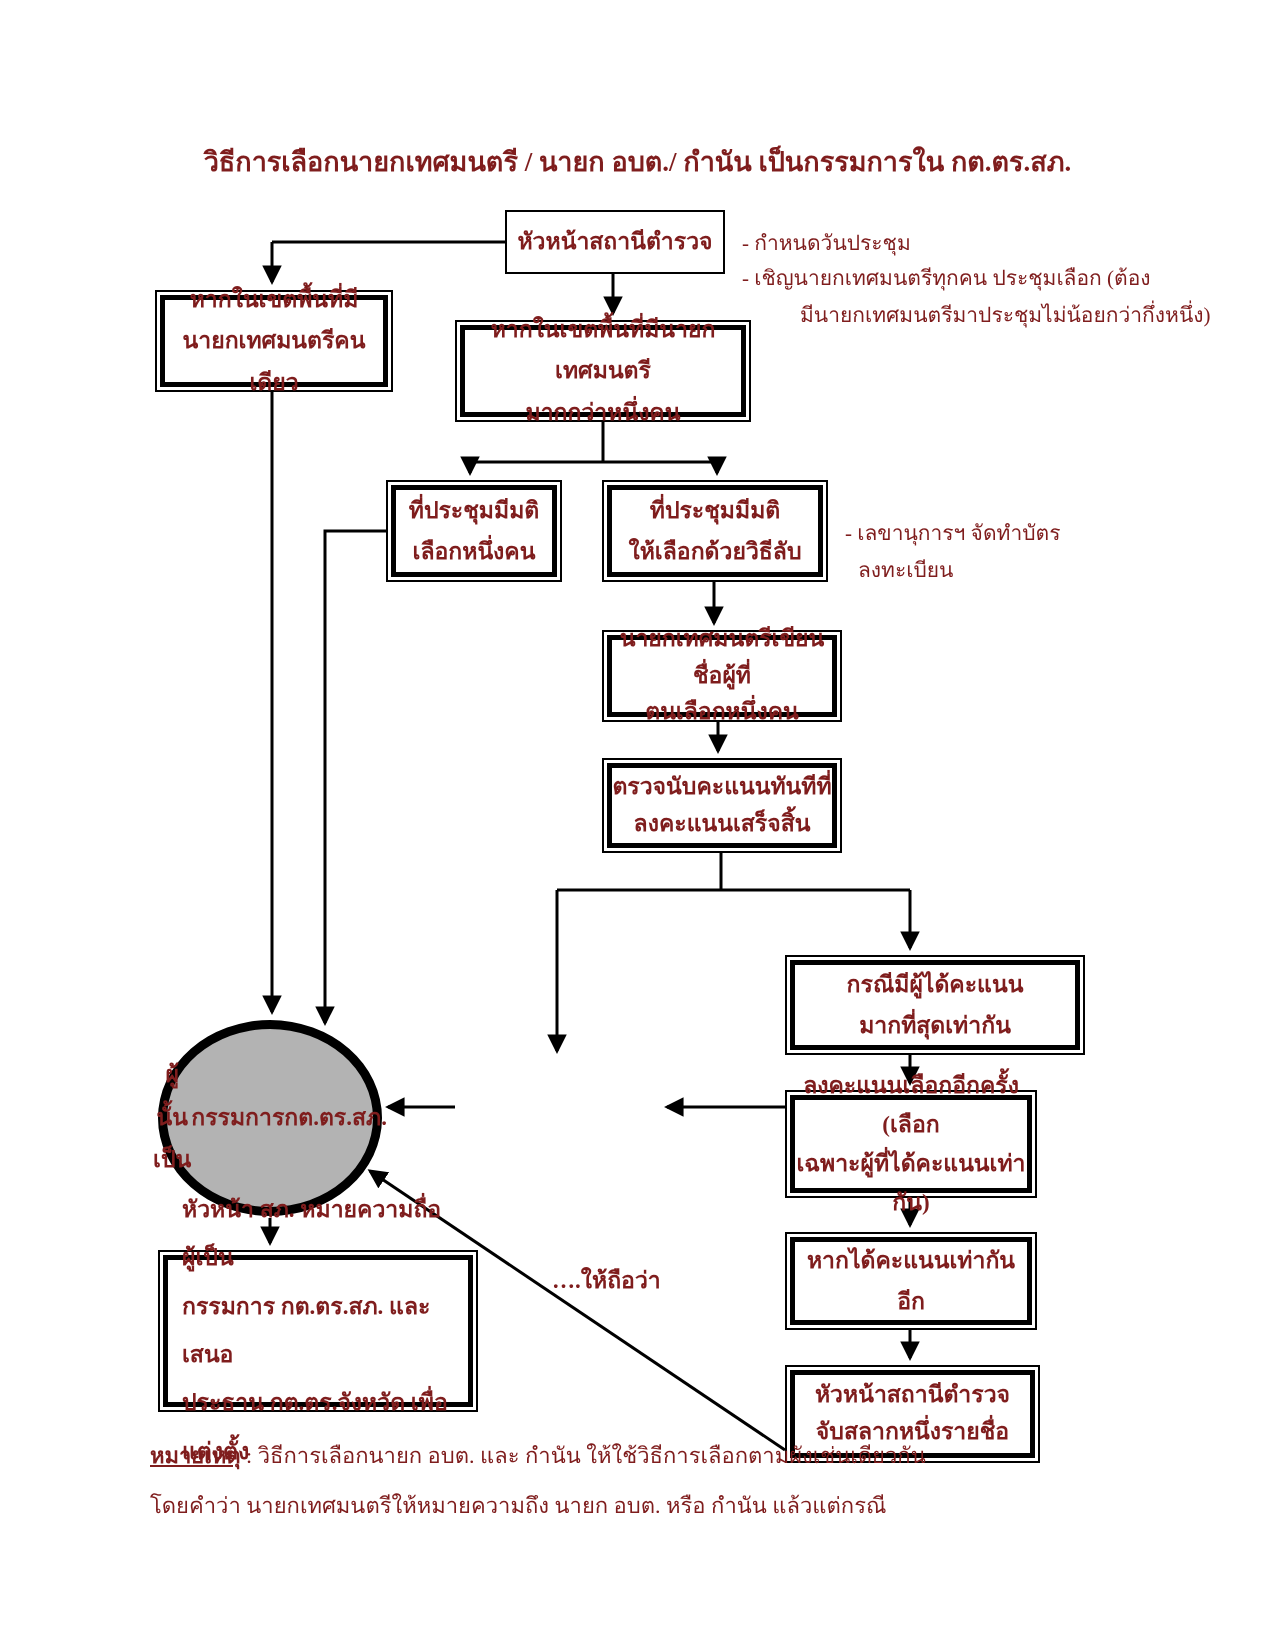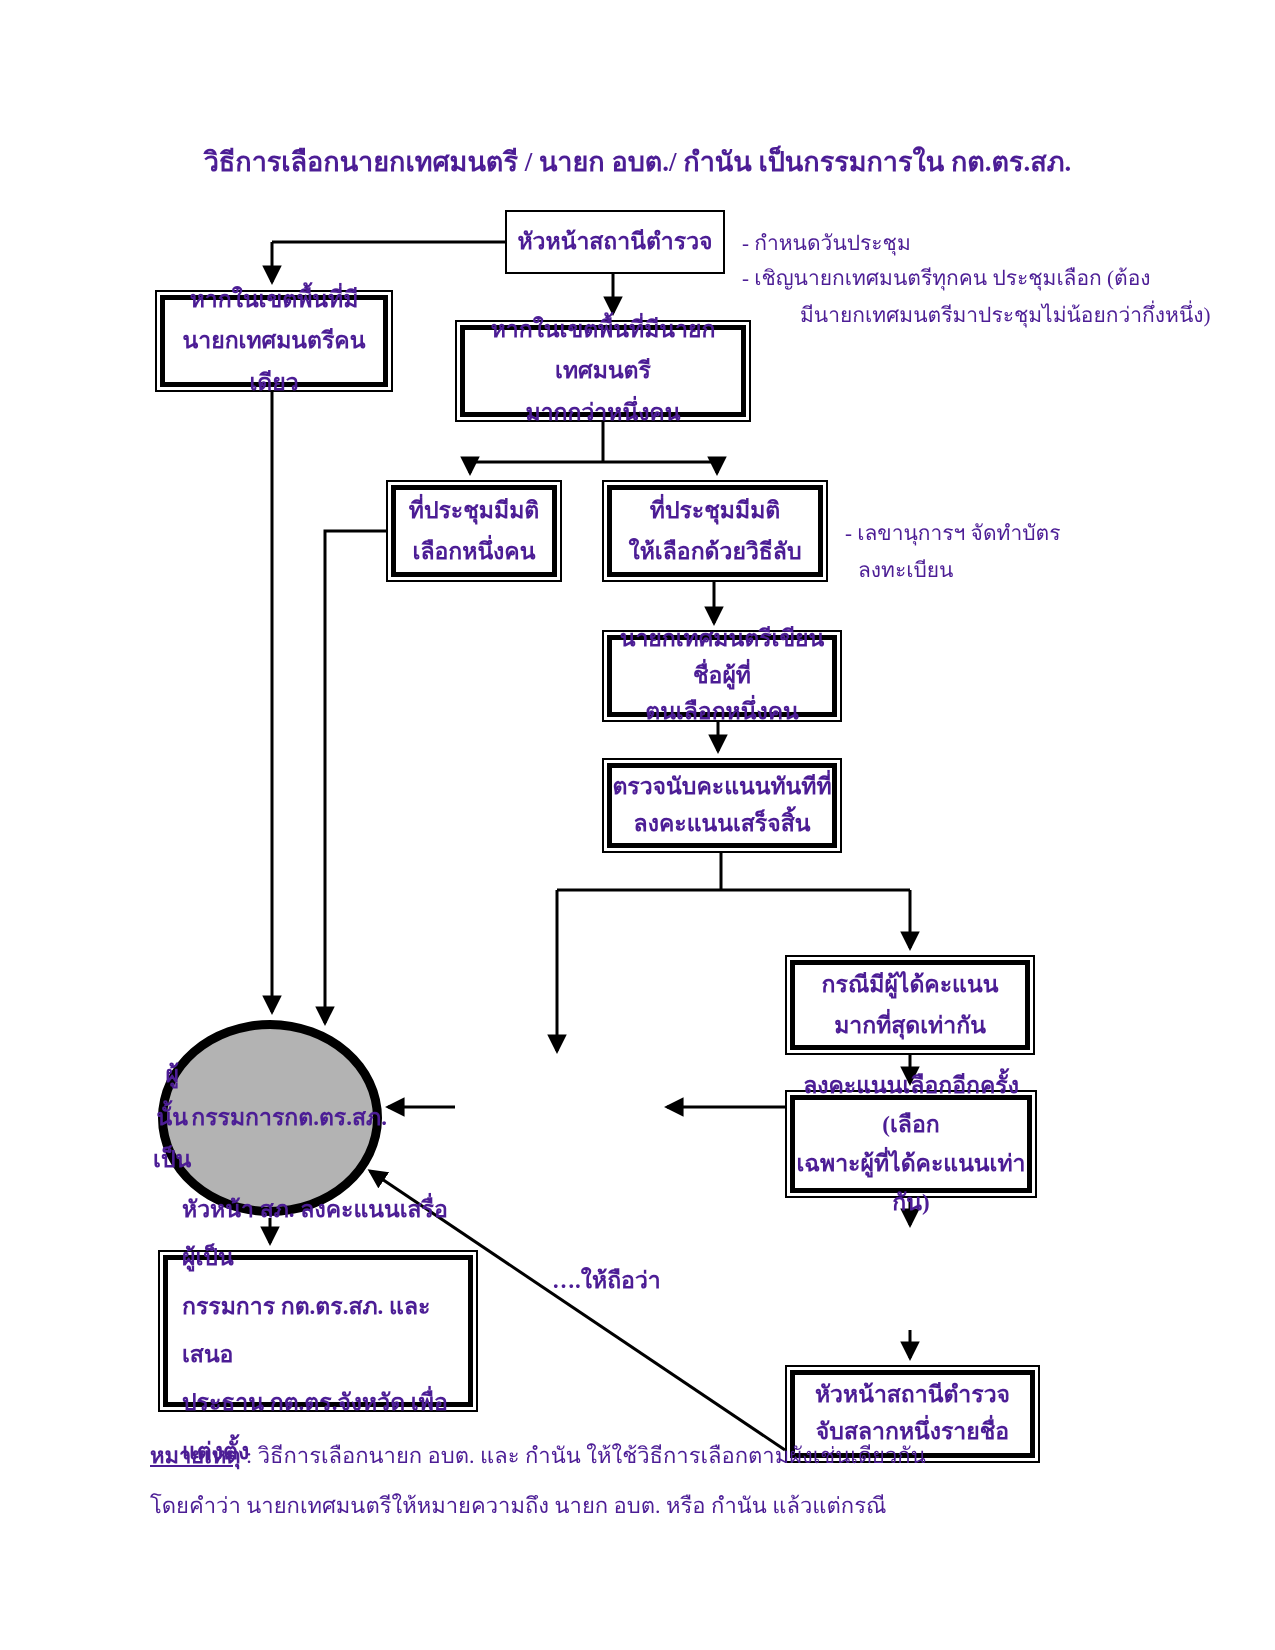--- a/index.html
+++ b/index.html
@@ -1,21 +1,21 @@
 <!DOCTYPE html>
 <html><head>
 <meta charset="utf-8">
 <style>
   html, body { margin: 0; padding: 0; background: #ffffff; }
   #canvas {
     position: relative;
     width: 1275px; height: 1650px;
     background: #ffffff;
     font-family: "Liberation Serif", "DejaVu Serif", serif;
-    color: #4c1d95;
+    color: #7f1d1d;
     overflow: hidden;
   }
   #connectors { position: absolute; left: 0; top: 0; z-index: 1; pointer-events: none; }
   .page-title {
     position: absolute; left: 0; top: 140px; width: 1275px;
     text-align: center; font-size: 27px; font-weight: bold; z-index: 2;
   }
   .node { position: absolute; box-sizing: border-box; background: #fff; z-index: 2; }
   .sbox { border: 2px solid #000; display: flex; flex-direction: column;
           justify-content: center; align-items: center; text-align: center;
@@ -136,52 +136,57 @@
     </div>
   </div>
 
   <div class="node dbox" style="left:602px; top:758px; width:240px; height:95px;">
     <div class="inner" style="line-height:1.6;">
       <span>ตรวจนับคะแนนทันทีที่</span>
       <span>ลงคะแนนเสร็จสิ้น</span>
     </div>
   </div>
 
-  <div class="node dbox" style="left:785px; top:955px; width:250px; height:100px;">
+  <div class="node dbox" style="left:785px; top:955px; width:300px; height:100px;">
     <div class="inner">
       <span>กรณีมีผู้ได้คะแนน</span>
       <span>มากที่สุดเท่ากัน</span>
     </div>
   </div>
 
 
   <div class="circle-node" style="left:158px; top:1020px; width:224px; height:196px; background:#b3b3b3;">
     <span>ผู้นั้นเป็น</span>
     <span>กรรมการ</span>
     <span>กต.ตร.สภ.</span>
   </div>
 
   <div class="node dbox" style="left:785px; top:1090px; width:252px; height:108px;">
     <div class="inner" style="line-height:1.7;">
       <span>ลงคะแนนเลือกอีกครั้ง (เลือก</span>
       <span>เฉพาะผู้ที่ได้คะแนนเท่ากัน)</span>
     </div>
   </div>
 
+  <div class="node dbox" style="left:785px; top:1232px; width:252px; height:98px;">
+    <div class="inner">
+      <span>หากได้คะแนนเท่ากันอีก</span>
+    </div>
+  </div>
 
   <div class="node dbox" style="left:785px; top:1365px; width:255px; height:98px;">
     <div class="inner" style="line-height:1.6;">
       <span>หัวหน้าสถานีตำรวจ</span>
       <span>จับสลากหนึ่งรายชื่อ</span>
     </div>
   </div>
 
   <div class="node dbox" style="left:158px; top:1250px; width:320px; height:162px;">
     <div class="inner left-align">
-      <span>หัวหน้า สภ. ลงคะแนนเสรื่อผู้เป็น</span>
+      <span>หัวหน้า สภ. หมายความถื่อผู้เป็น</span>
       <span>กรรมการ กต.ตร.สภ. และเสนอ</span>
       <span>ประธาน กต.ตร.จังหวัด เพื่อแต่งตั้ง</span>
     </div>
   </div>
 
   <div class="annot bold" style="left:552px; top:1262px;">….ให้ถือว่า</div>
 
   <div class="footnote" style="left:150px; top:1438px;">
     <span class="label">หมายเหตุ</span><span> : </span><span>วิธีการเลือกนายก อบต. และ กำนัน ให้ใช้วิธีการเลือกตามผังเช่นเดียวกัน</span>
   </div>

